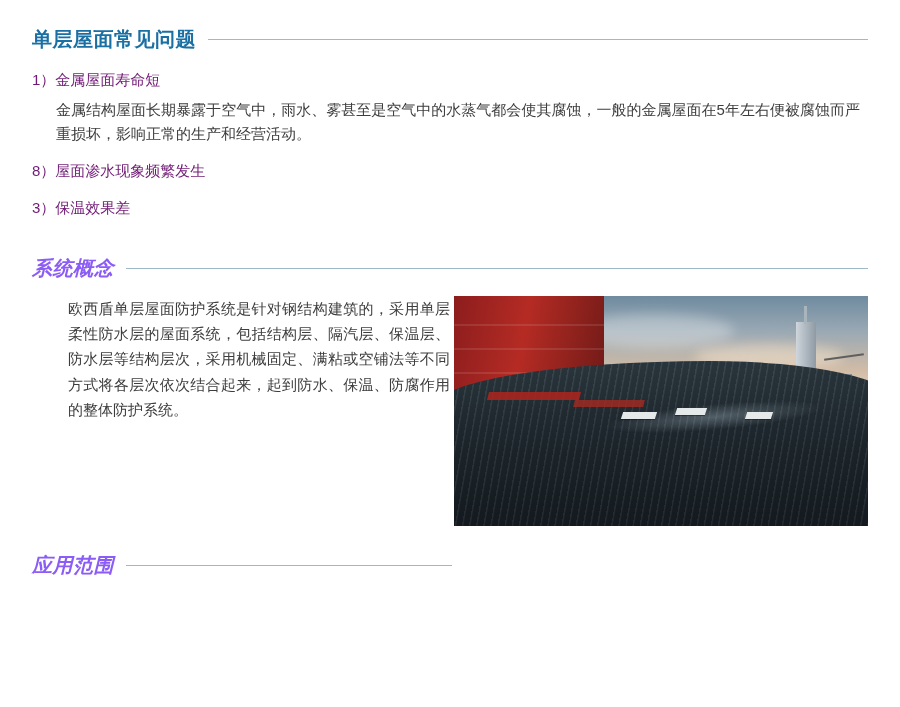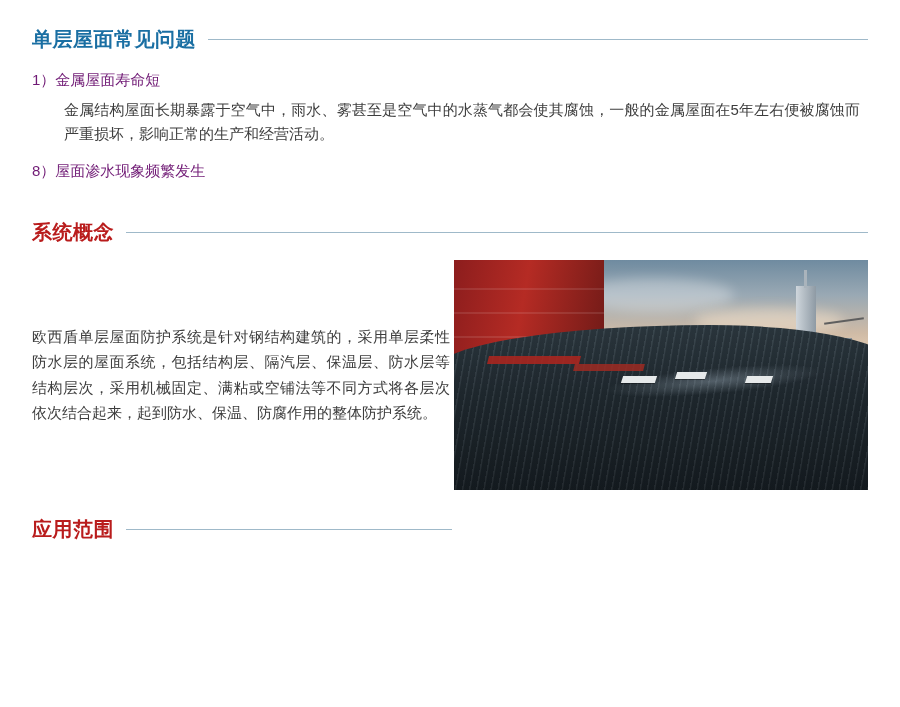--- a/index.html
+++ b/index.html
@@ -34,54 +34,56 @@
     color: #1a6fa3;
     letter-spacing: 0.5px;
     white-space: nowrap;
   }
   .section-head .rule {
     flex: 1;
     height: 1px;
     background: #9fb9c9;
   }
   .section-head.teal .title {
-    color: #b91c1c;
+    color: #8b5cf6;
+    font-style: italic;
   }
 
   
   .qa-list {
     margin-top: 16px;
   }
   .qa-item {
     margin-bottom: 14px;
   }
   .qa-q {
     font-size: 15px;
     color: #701a75;
     line-height: 1.5;
   }
   .qa-a {
     font-size: 15px;
     color: #3d3d3d;
     line-height: 1.62;
     margin-top: 6px;
-    margin-left: 32px;
+    margin-left: 24px;
     margin-right: 8px;
     text-align: justify;
   }
 
   
   .concept {
     margin-top: 36px;
   }
   .concept-body {
     margin-top: 14px;
     display: flex;
-    align-items: center;
+    align-items: flex-start;
     gap: 4px;
+    margin-left: 36px;
   }
   .concept-text {
     width: 420px;
     font-size: 15px;
     line-height: 1.68;
     color: #3d3d3d;
     text-align: justify;
   }
   .photo {
     position: relative;
@@ -221,20 +223,21 @@
 
   <div class="qa-list">
     <div class="qa-item">
       <div class="qa-q">1）金属屋面寿命短</div>
       <div class="qa-a">金属结构屋面长期暴露于空气中，雨水、雾甚至是空气中的水蒸气都会使其腐蚀，一般的金属屋面在5年左右便被腐蚀而严重损坏，影响正常的生产和经营活动。</div>
     </div>
     <div class="qa-item">
       <div class="qa-q">8）屋面渗水现象频繁发生</div>
     </div>
     <div class="qa-item">
+      <div class="qa-q">3）保温效果差</div>
     </div>
   </div>
 
   <div class="concept">
     <div class="section-head teal">
       <span class="title">系统概念</span>
       <span class="rule"></span>
     </div>
 
     <div class="concept-body">

